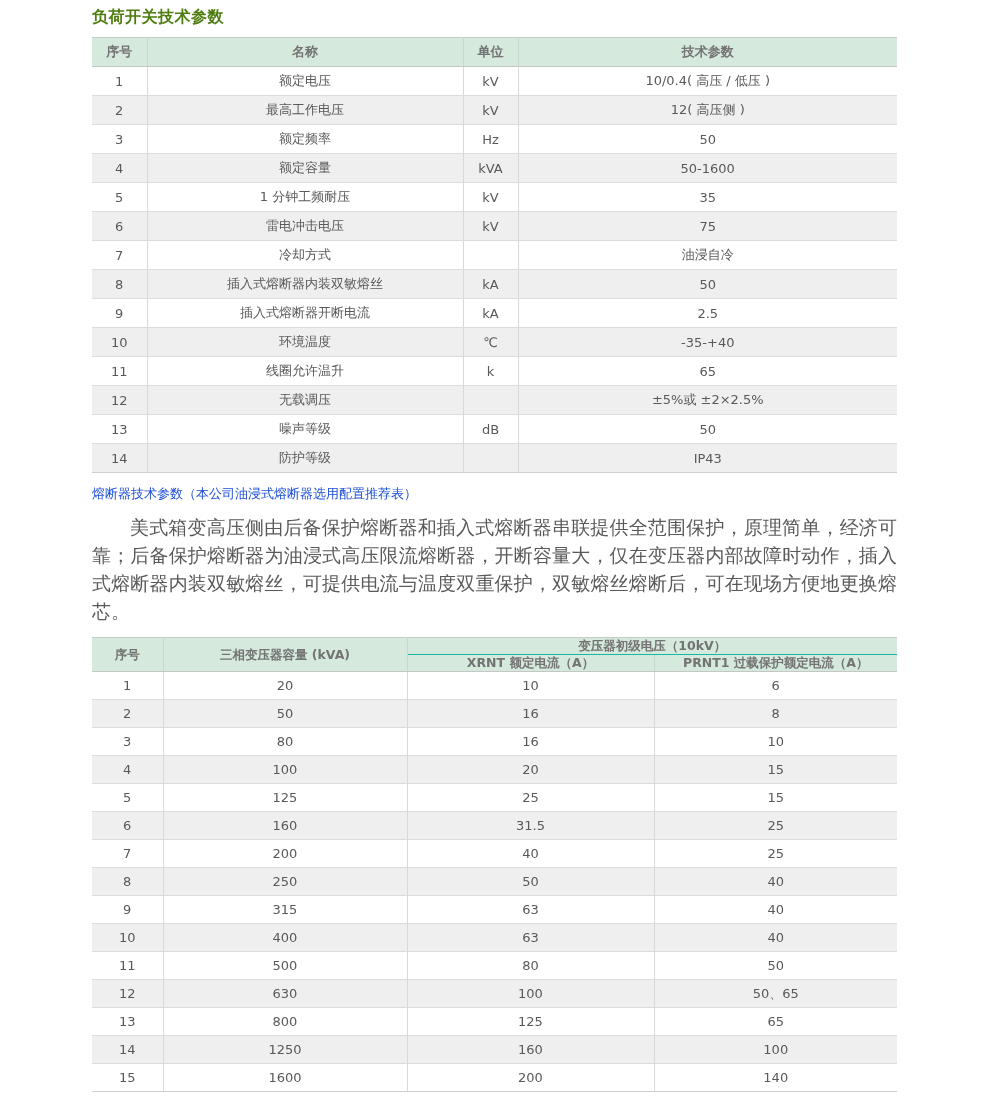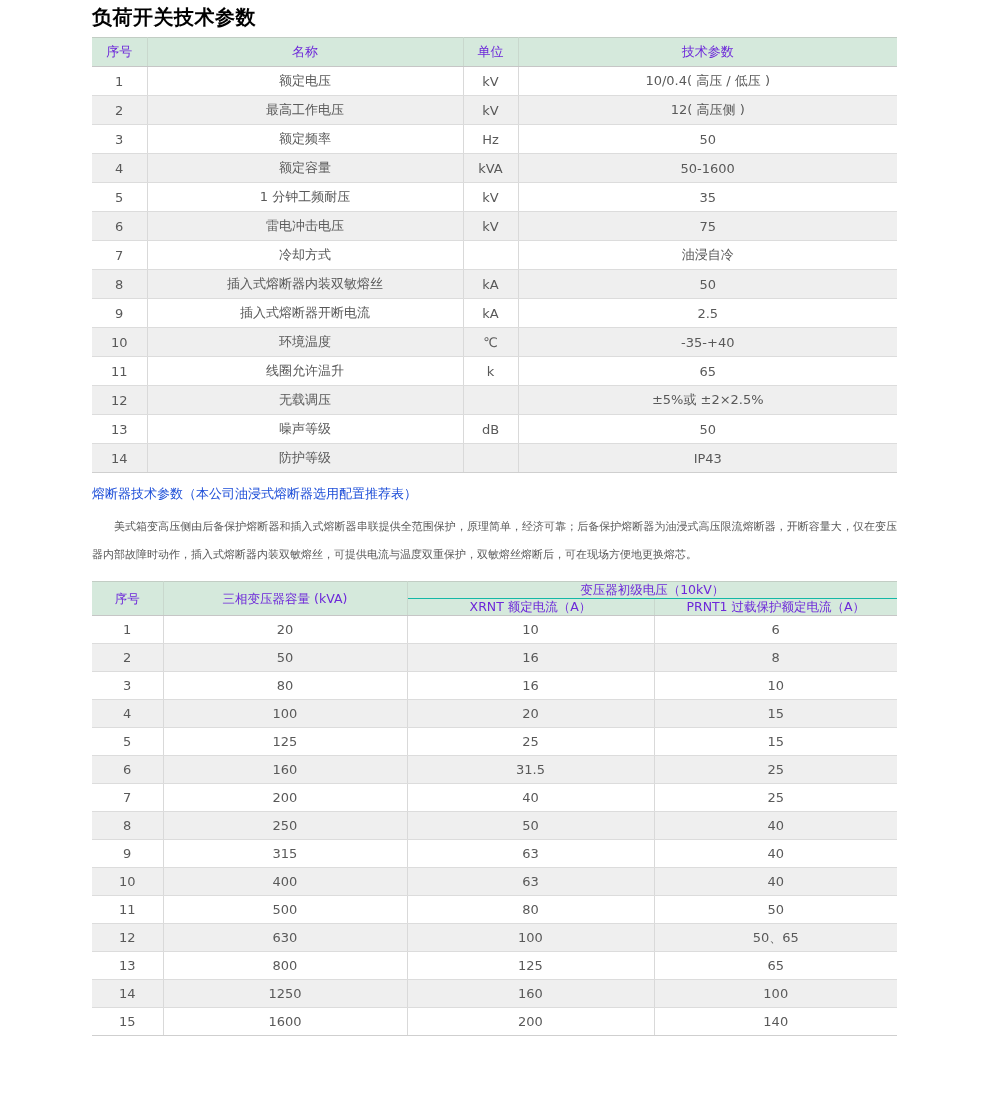--- a/index.html
+++ b/index.html
@@ -3,55 +3,55 @@
 <meta charset="utf-8">
 <style>
   html,body{margin:0;padding:0;}
   body{
     width:993px;height:1098px;background:#ffffff;
     font-family:"DejaVu Sans","Liberation Sans",sans-serif;
     color:#595959;-webkit-font-smoothing:antialiased;
   }
   .page{width:805px;margin-left:92px;padding-top:6px;}
   .page-title{
-    color:#000000;font-size:20px;font-weight:bold;
+    color:#4d7c0f;font-size:16px;font-weight:bold;
     margin:0 0 0 0;line-height:22px;letter-spacing:.5px;
   }
   .page-subtitle{
     font-size:13px;color:#595959;margin-top:22px;line-height:18px;
   }
   table{
     border-collapse:collapse;width:805px;table-layout:fixed;
     font-size:13px;color:#595959;
   }
   .tbl1{margin-top:9px;}
   .tbl2{margin-top:12px;}
   th,td{
     text-align:center;vertical-align:middle;padding:0 4px;
     border-right:1px solid #d9d9d9;
     border-bottom:1px solid #dcdcdc;
     overflow:hidden;white-space:nowrap;
   }
   th:last-child,td:last-child{border-right:none;}
   thead th{
-    background:#d5e9dc;font-weight:normal;color:#6d28d9;
+    background:#d5e9dc;font-weight:bold;color:#737373;
     border-right:1px solid #c9d8cd;
     border-bottom:1px solid #c6c6c6;
   }
   thead tr:first-child th{border-top:1px solid #c2cdc4;}
   .tbl1 thead th{height:28px;}
   .tbl1 tbody td{height:28px;}
   .tbl2 thead th{height:16px;font-size:12.5px;line-height:16px;}
   .tbl2 thead th.group-th{border-bottom:1px solid #14b8a6;}
   .tbl2 tbody td{height:27px;}
   tbody tr:nth-child(even) td{background:#efefef;}
   tbody tr:last-child td{border-bottom:1px solid #cfcfcf;}
   .sec-heading{font-size:13px;color:#1d4ed8;margin-top:12px;line-height:18px;}
   .sec-paragraph{
-    font-size:11px;color:#595959;margin-top:10px;line-height:28px;
+    font-size:19px;color:#595959;margin-top:10px;line-height:28px;
     text-indent:2em;text-align:justify;
   }
 </style>
 </head>
 <body>
 
 <div class="page">
 
   <h1 class="page-title">负荷开关技术参数</h1>
 

